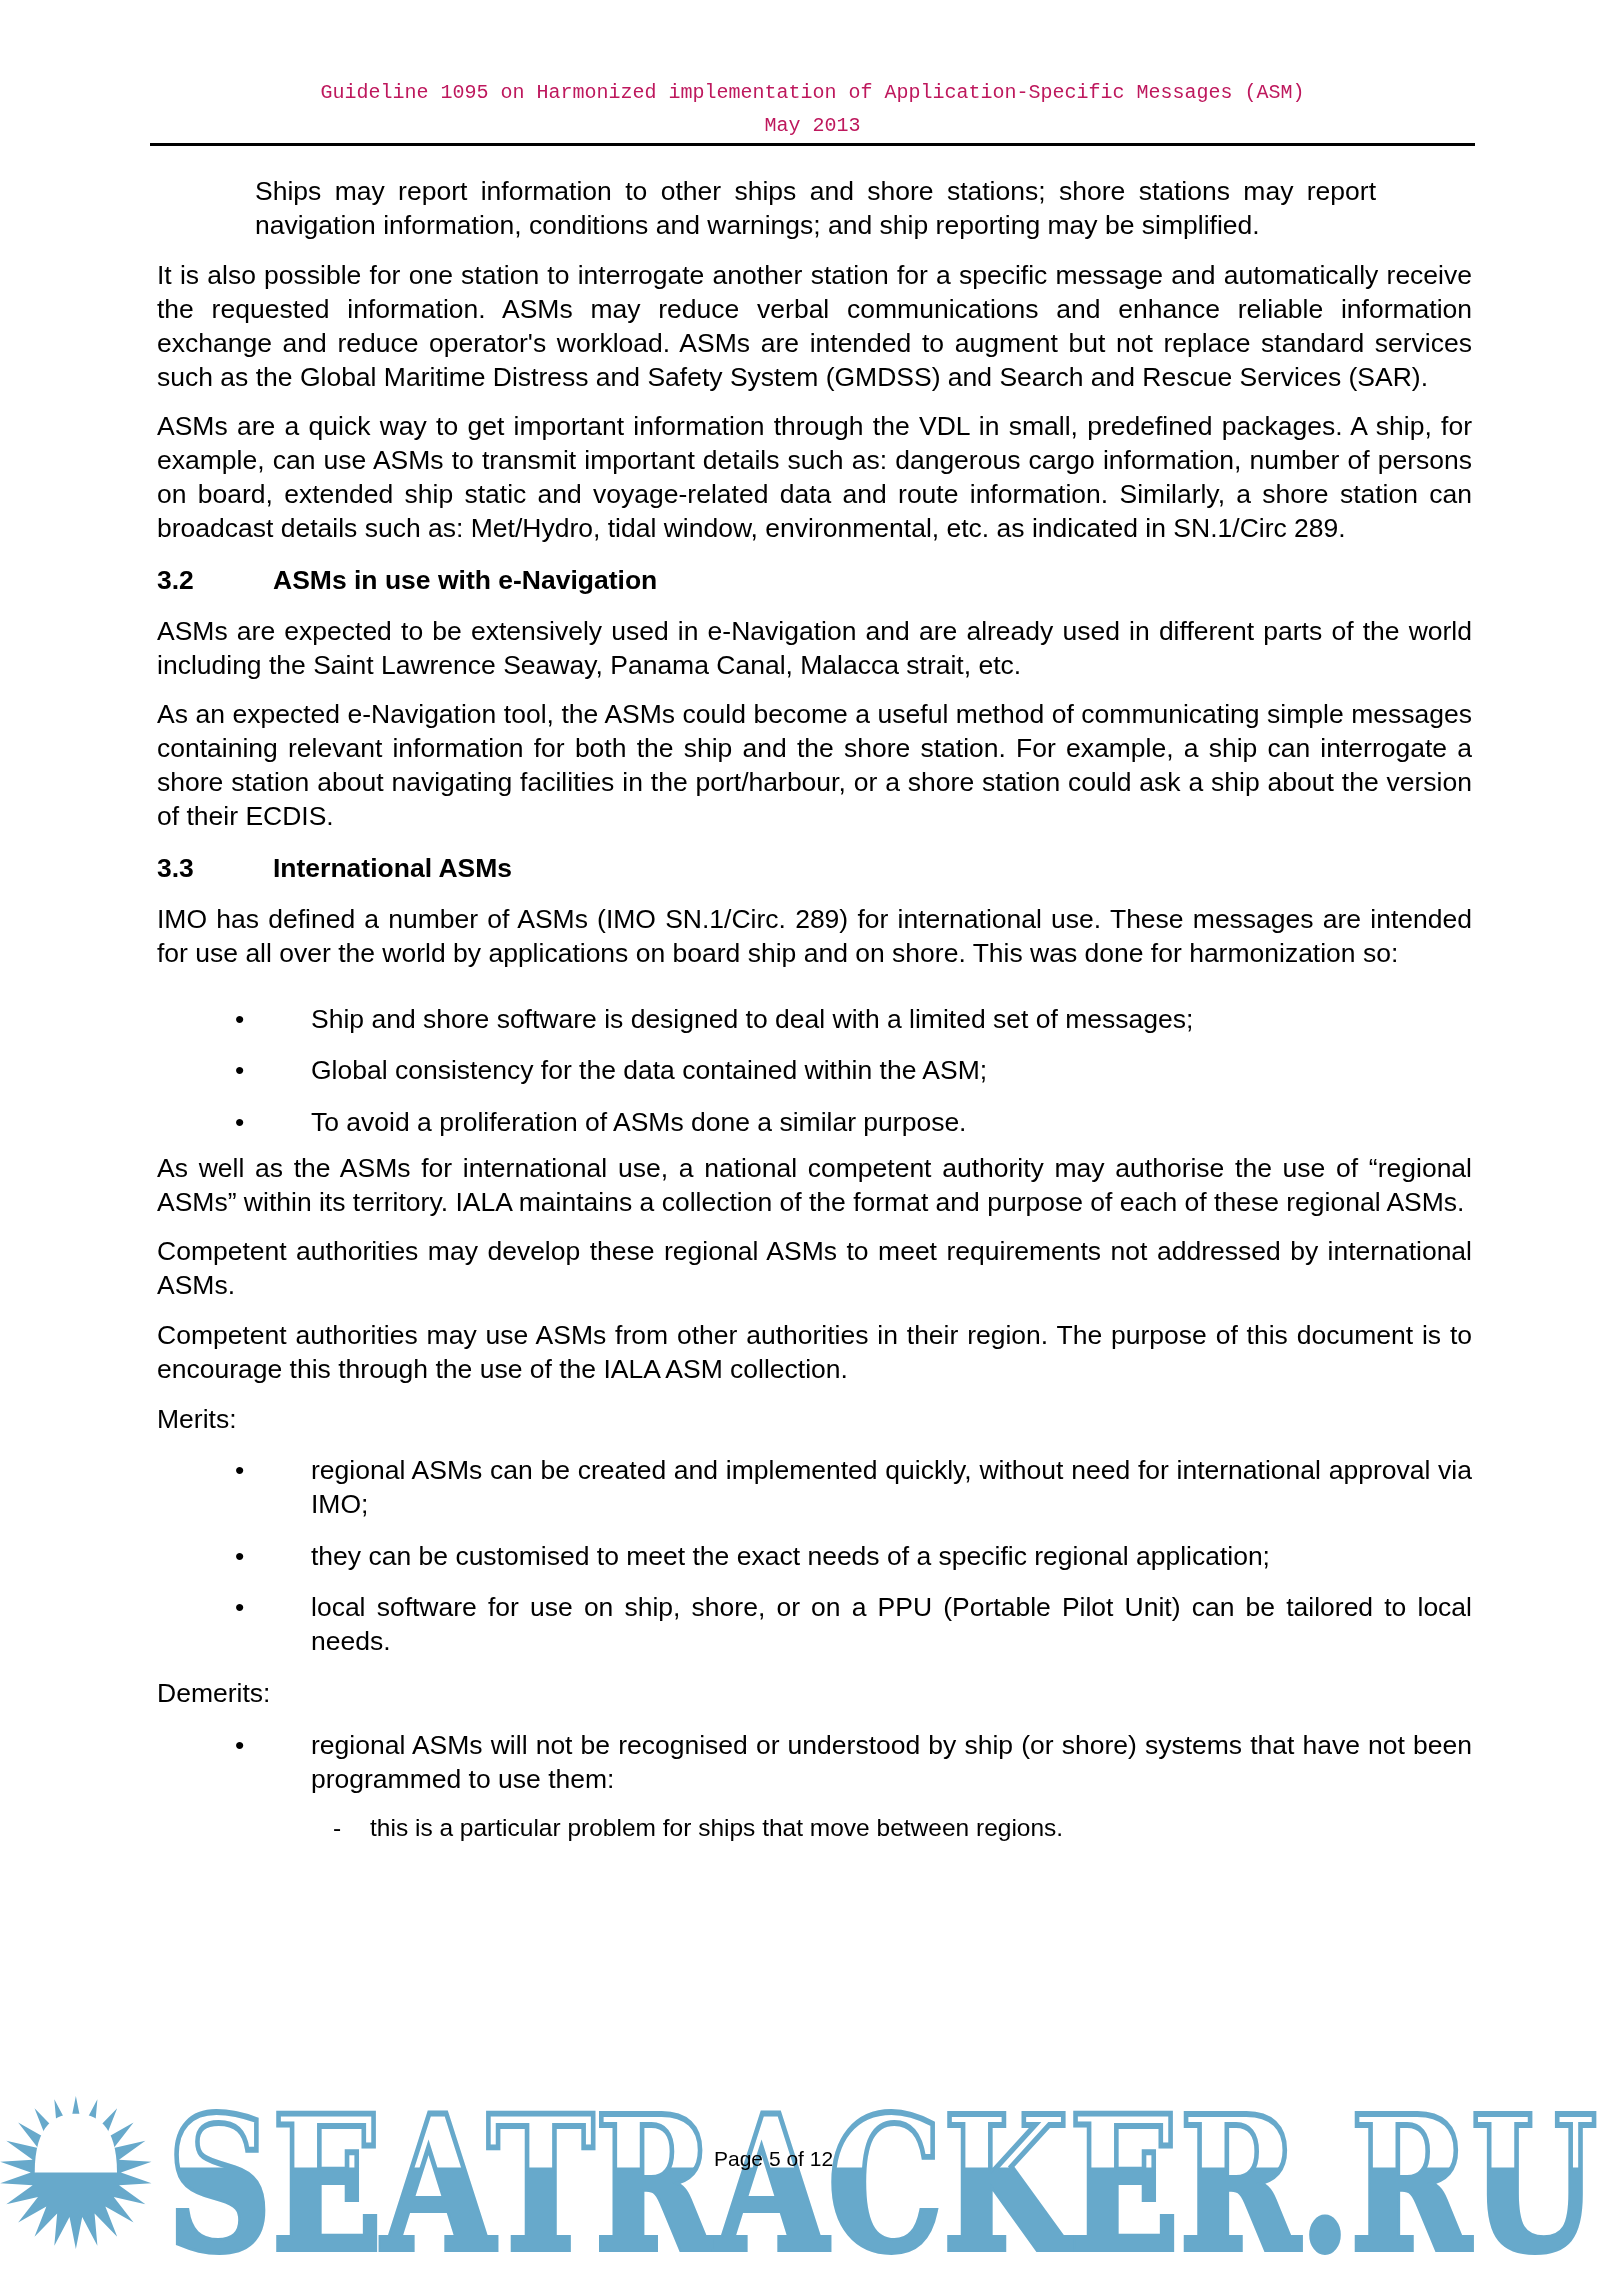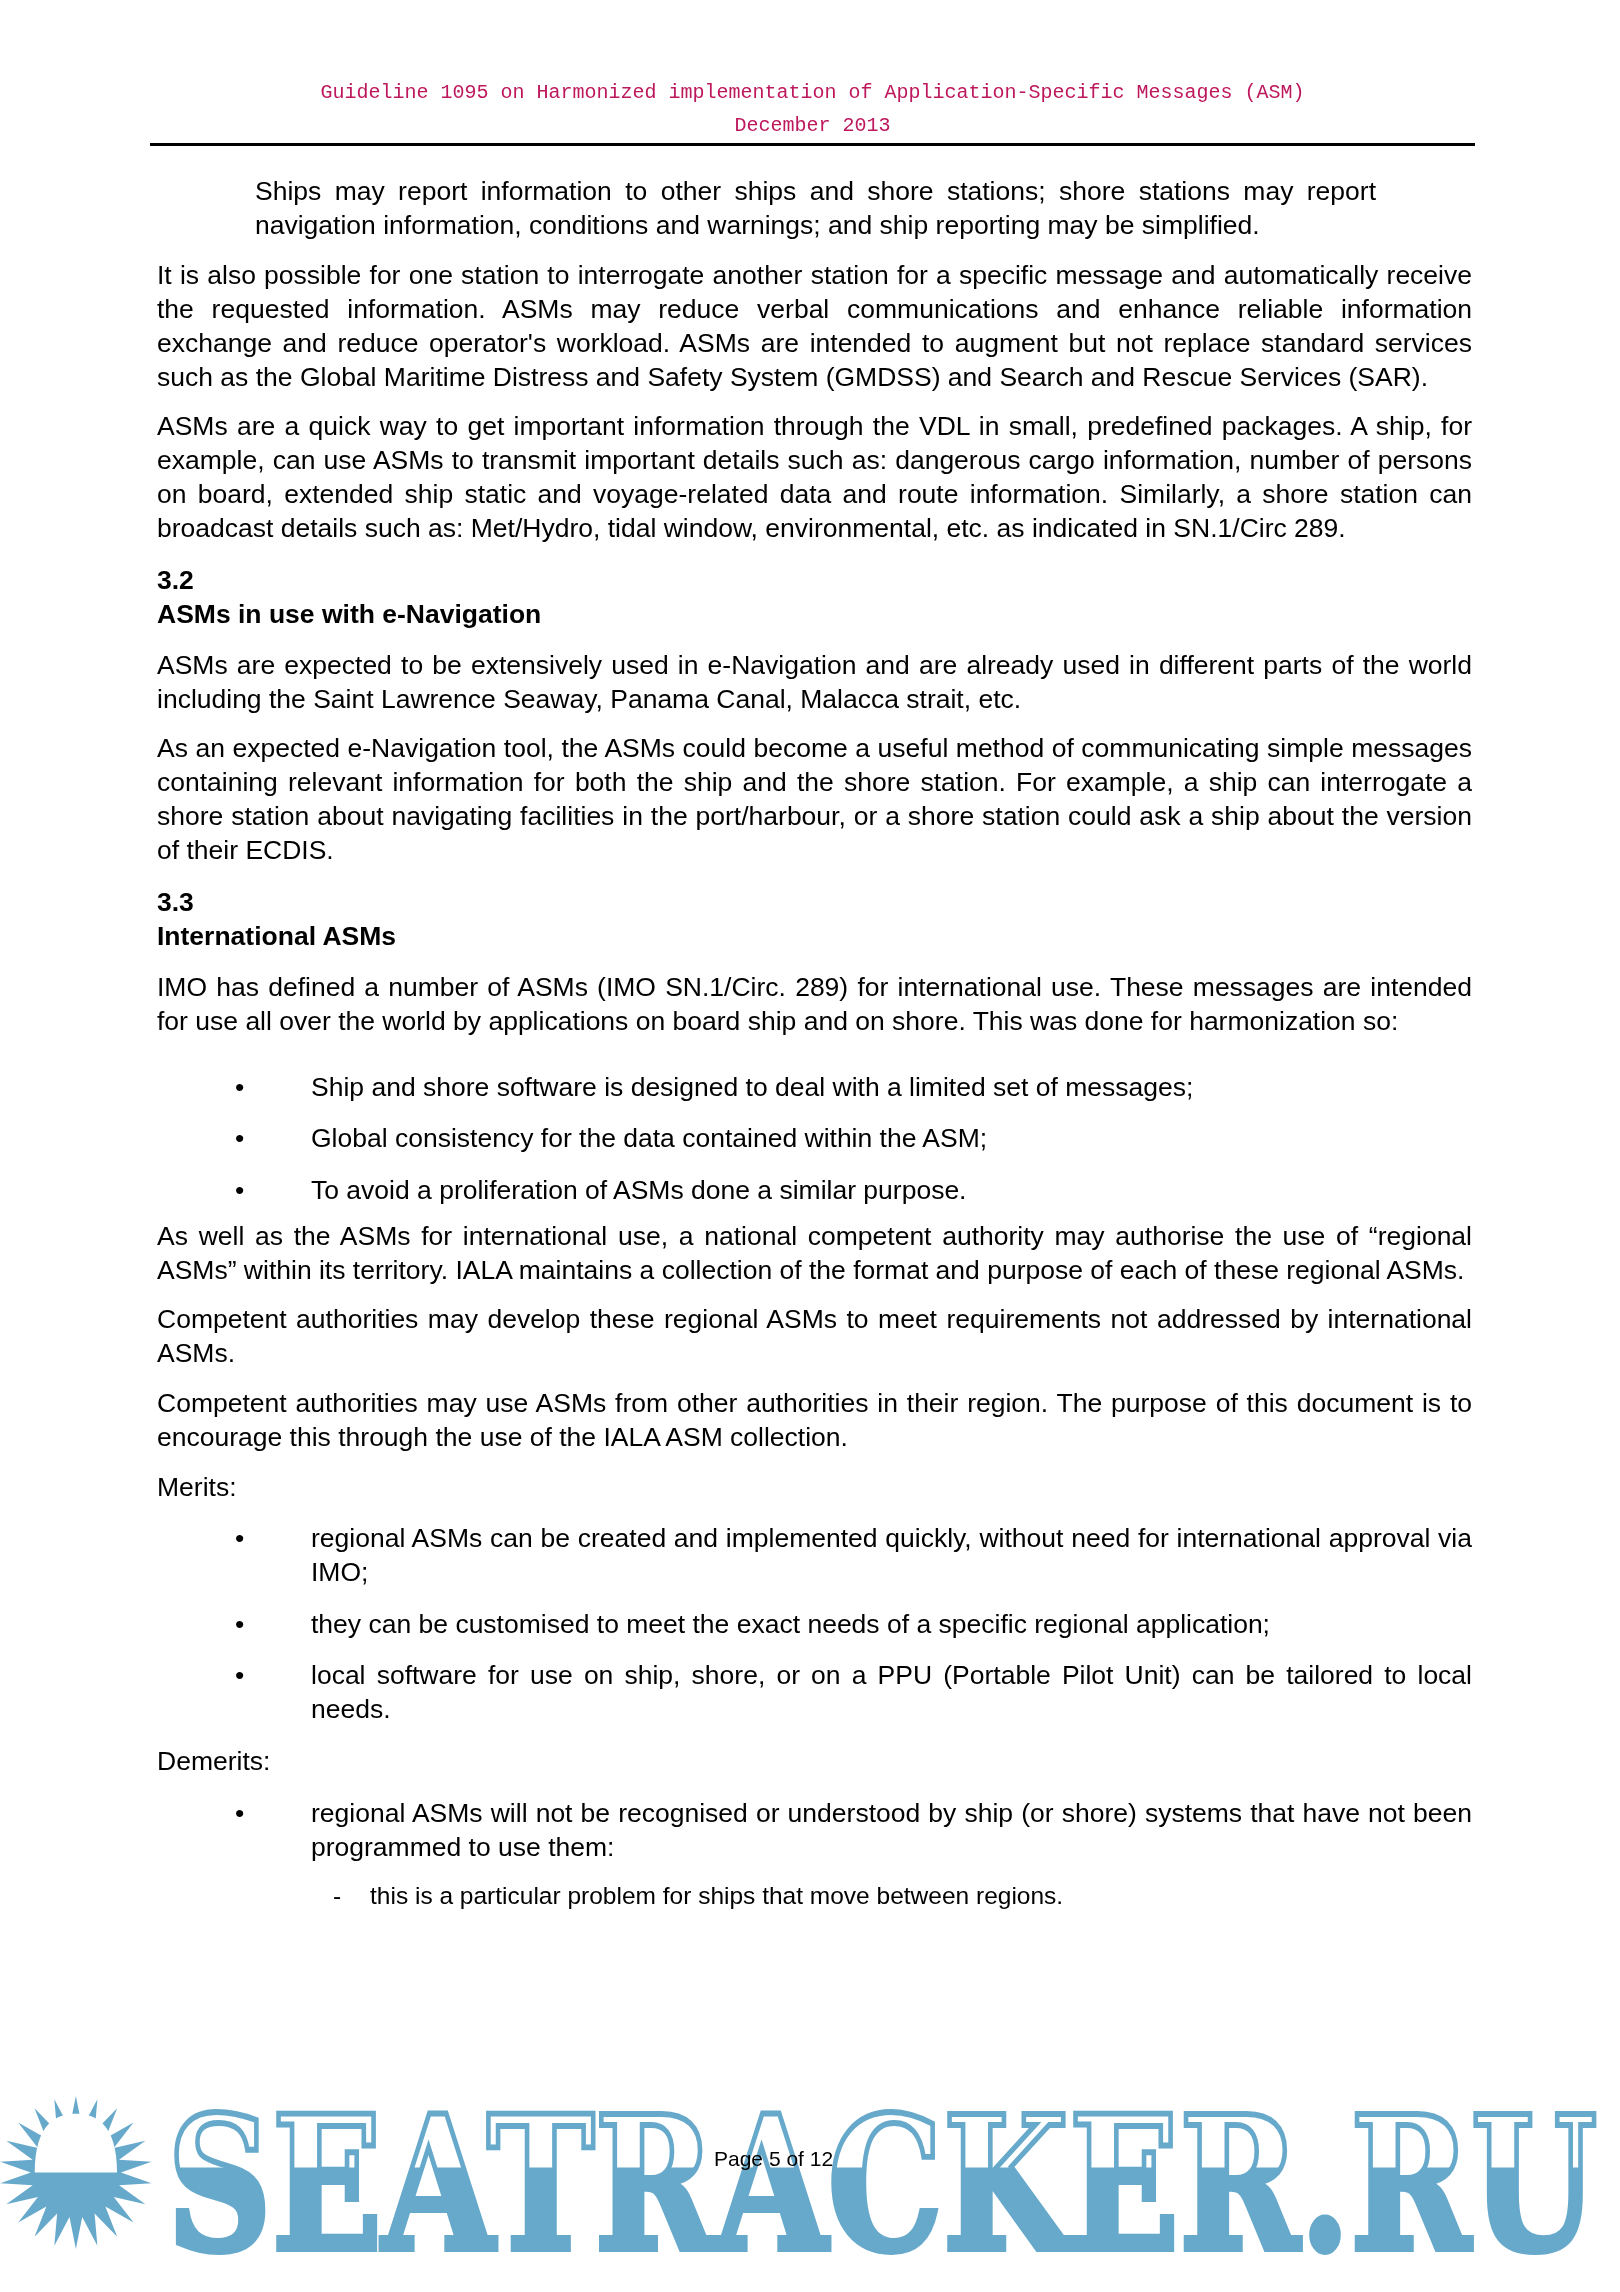--- a/index.html
+++ b/index.html
@@ -13,41 +13,41 @@
   }
   .header-rule {
     position: absolute; left: 150px; top: 143px; width: 1325px; height: 2.9px; background: #000;
   }
   .content {
     position: absolute; left: 157px; top: 174px; width: 1315px;
     font-size: 26.5px; line-height: 34px;
   }
   .p { text-align: justify; margin: 0 0 15.7px 0; }
   .p.indented { margin-left: 98px; width: 1121px; text-align: justify; }
-  .heading { display: flex; font-weight: bold; margin: 0 0 16.7px 0; flex-direction: column; }
+  .heading { display: flex; font-weight: bold; margin: 0 0 16.7px 0; }
   .heading .num { width: 116px; }
   .label { margin: 0 0 17.6px 0; }
   .bullet { display: flex; margin: 0 0 17.6px 0; }
   .bullet .dot { width: 154px; padding-left: 78px; box-sizing: border-box; }
   .bullet .txt { flex: 1; text-align: justify; }
   .sub { display: flex; margin-top: -2px; font-size: 24.5px; }
   .sub .dash { width: 213px; padding-left: 176px; box-sizing: border-box; }
   .watermark {
     position: absolute; left: 0; top: 2053px; width: 1620px; height: 239px;
   }
   .page-number {
     position: absolute; left: 714px; top: 2147px; font-size: 21px; color: #000; z-index: 3;
   }
 </style>
 </head>
 <body>
 
 <div class="header">
   <div>Guideline 1095 on Harmonized implementation of Application-Specific Messages (ASM)</div>
-  <div>December 2013</div>
+  <div>May 2013</div>
 </div>
 <div class="header-rule"></div>
 
 <div class="content">
   <p class="p indented">Ships may report information to other ships and shore stations; shore stations may report navigation information, conditions and warnings; and ship reporting may be simplified.</p>
   <p class="p">It is also possible for one station to interrogate another station for a specific message and automatically receive the requested information.  ASMs may reduce verbal communications and enhance reliable information exchange and reduce operator's workload.  ASMs are intended to augment but not replace standard services such as the Global Maritime Distress and Safety System (GMDSS) and Search and Rescue Services (SAR).</p>
   <p class="p" style="margin-bottom:17.6px">ASMs are a quick way to get important information through the VDL in small, predefined packages.  A ship, for example, can use ASMs to transmit important details such as: dangerous cargo information, number of persons on board, extended ship static and voyage-related data and route information.  Similarly, a shore station can broadcast details such as: Met/Hydro, tidal window, environmental, etc. as indicated in SN.1/Circ 289.</p>
 
   <div class="heading">
     <span class="num">3.2</span>

